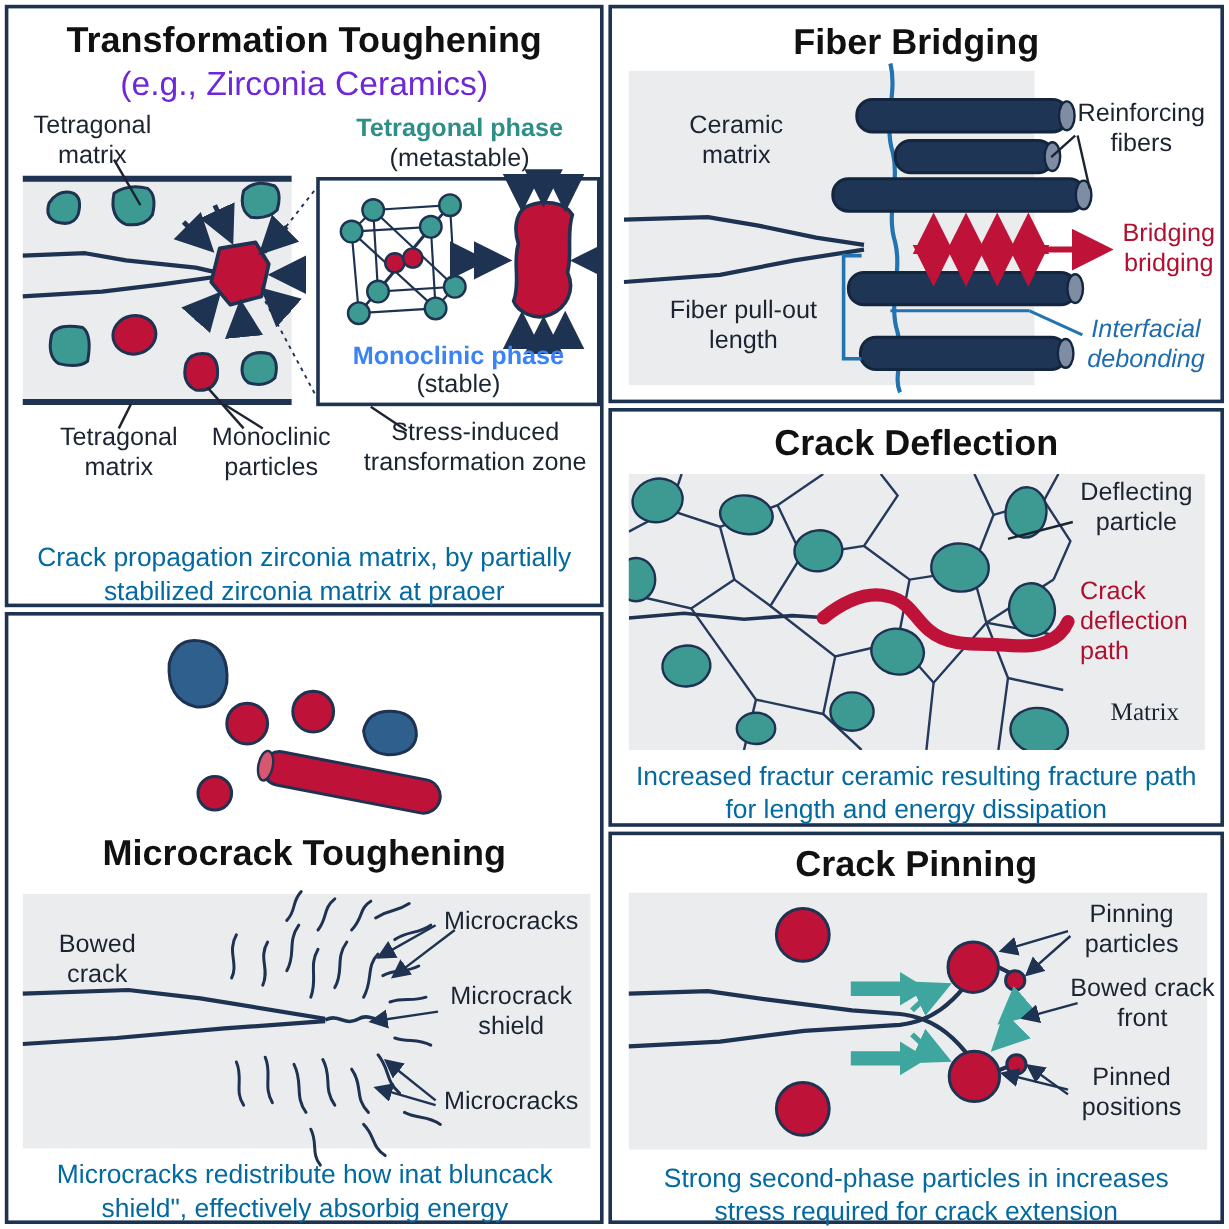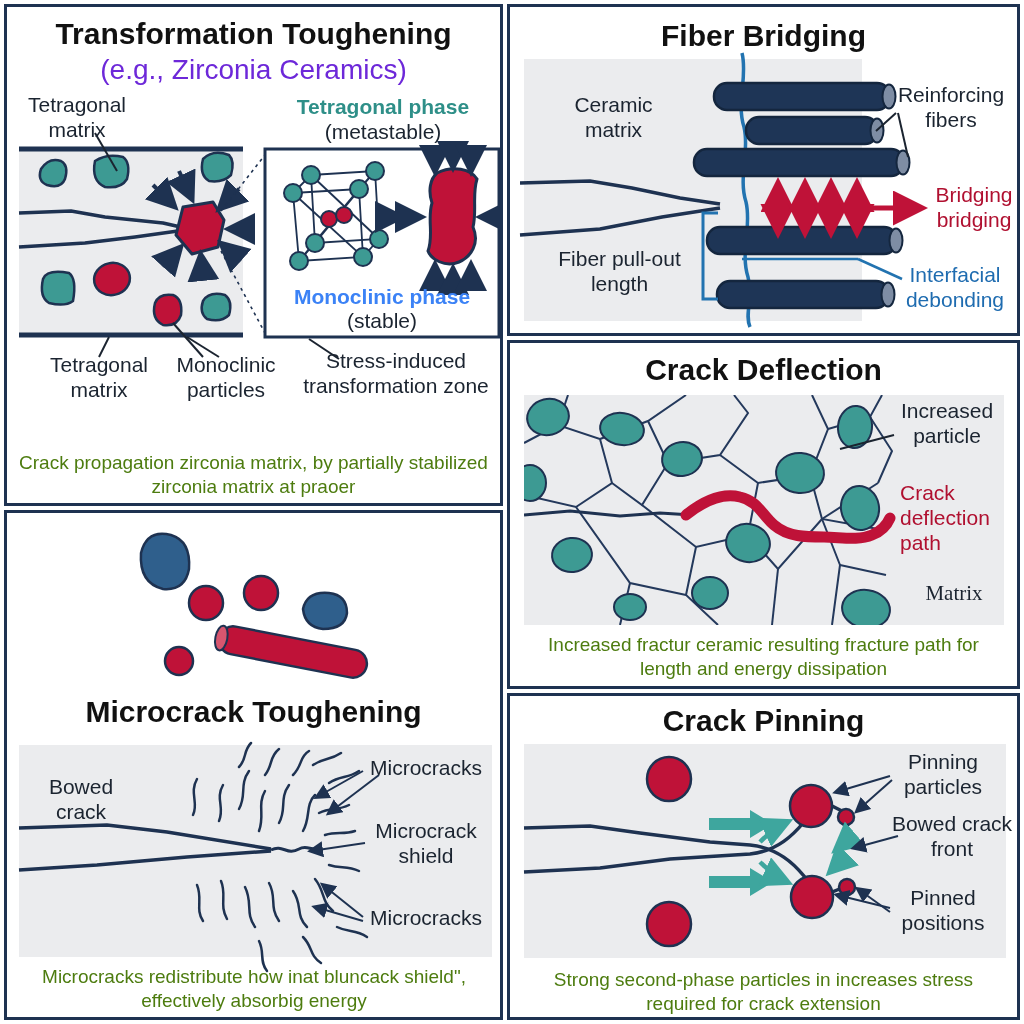--- a/index.html
+++ b/index.html
@@ -3,25 +3,25 @@
 <meta charset="utf-8">
 <style>
   html,body{margin:0;padding:0;background:#ffffff;}
   #stage{position:relative;width:1024px;height:1024px;background:#ffffff;overflow:hidden;
          font-family:"Liberation Sans","DejaVu Sans",sans-serif;color:#18181a;border-radius:12px;}
   .panel{position:absolute;border:3px solid #1e3251;background:#ffffff;box-sizing:border-box;}
   .panel svg{position:absolute;left:0;top:0;width:100%;height:100%;}
   .lbl{position:absolute;font-size:21px;line-height:1.18;text-align:center;color:#1b2430;}
   .ttl{position:absolute;left:0;right:0;text-align:center;font-weight:bold;font-size:30px;color:#111;}
   .sub{position:absolute;left:0;right:0;text-align:center;font-size:28px;color:#6d28d9;}
-  .cap{position:absolute;font-size:19px;line-height:1.25;text-align:center;color:#4d7c0f;}
+  .cap{position:absolute;font-size:22px;line-height:1.25;text-align:center;color:#0369a1;}
   .teal-t{color:#2e8f88;font-weight:bold;}
   .crim-t{color:#3b82f6;font-weight:bold;}
   .crim-r{color:#b01030;font-weight:500;}
-  .blue-t{color:#1f6cb0;}
+  .blue-t{color:#1f6cb0;font-style:italic;}
 </style>
 </head>
 <body>
 
 <div id="stage">
 
   <div class="panel" style="left:4px;top:4px;width:499px;height:502px;">
     <svg viewBox="0 0 493 496">
       <defs>
         <marker id="ahA" markerWidth="9" markerHeight="9" refX="6" refY="4" orient="auto">
@@ -246,21 +246,21 @@
           <ellipse cx="356" cy="266" rx="24" ry="19" transform="rotate(8 356 266)"></ellipse>
           <ellipse cx="120" cy="264" rx="16" ry="13"></ellipse>
         </g>
 
         <path d="M14,172 L60,168 L110,173 L150,170 L182,172" fill="none" stroke="#1e3251" stroke-width="3"></path>
         <path d="M176,172 C196,156 214,150 230,154 C248,158 252,172 264,182 C278,194 296,194 314,194 C330,194 348,198 362,192 C372,188 377,182 380,175" fill="none" stroke="#bf1238" stroke-width="11" stroke-linecap="round"></path>
       </g>
       <line x1="384" y1="92" x2="330" y2="106" stroke="#1b2430" stroke-width="2"></line>
     </svg>
     <div class="ttl" style="top:10px;">Crack Deflection</div>
-    <div class="lbl" style="left:378px;top:56px;width:118px;">Increased particle</div>
+    <div class="lbl" style="left:378px;top:56px;width:118px;">Deflecting particle</div>
     <div class="lbl crim-r" style="left:390px;top:138px;width:112px;text-align:left;">Crack deflection path</div>
     <div class="lbl" style="left:396px;top:238px;width:96px;font-family:Liberation Serif, serif;">Matrix</div>
     <div class="cap" style="left:14px;top:290px;width:479px;">Increased fractur ceramic resulting fracture path for length and energy dissipation</div>
   </div>
 
   <div class="panel" style="left:4px;top:510px;width:499px;height:510px;">
     <svg viewBox="0 0 493 504">
       <defs>
         <marker id="ahD" markerWidth="9" markerHeight="9" refX="6" refY="4" orient="auto">
             <path d="M0,0 L8,4 L0,8 Z" fill="#1e3251"></path>

